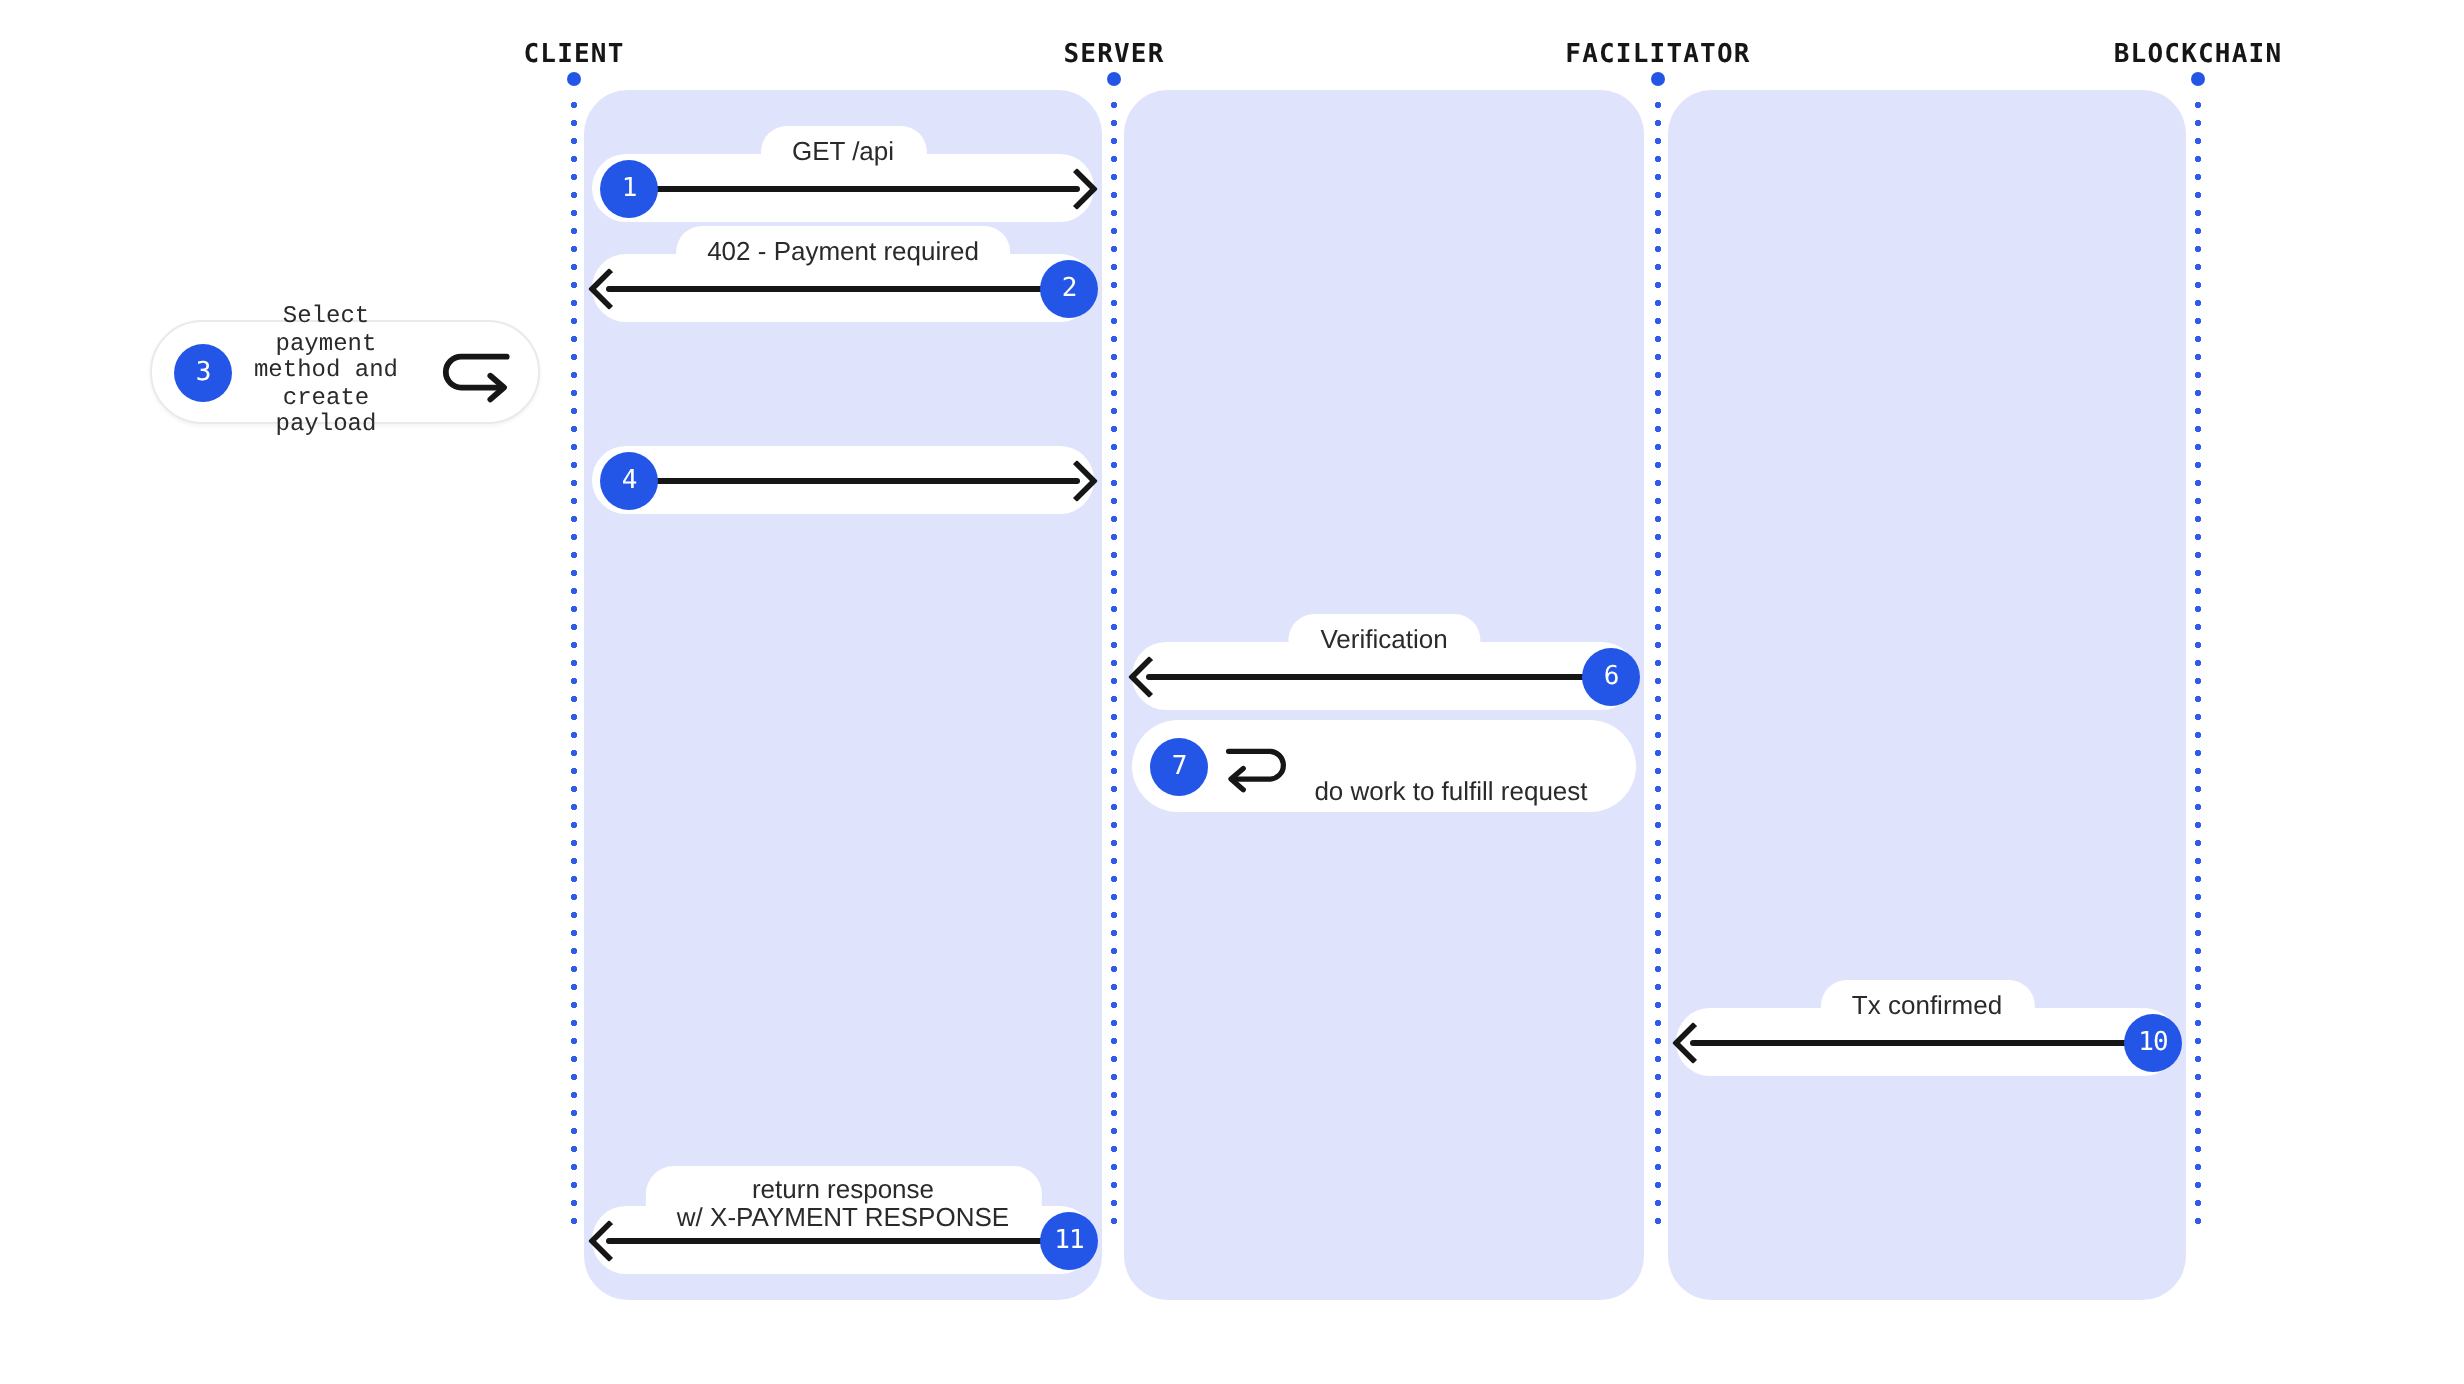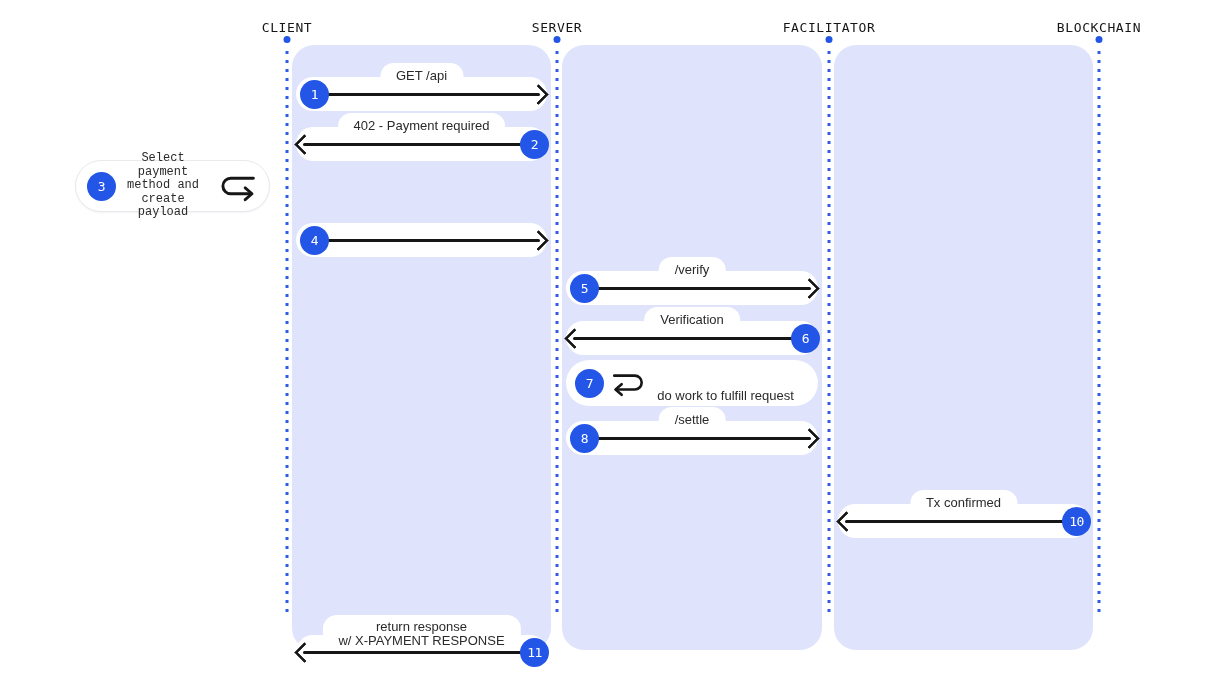--- a/index.html
+++ b/index.html
@@ -9,21 +9,21 @@
     --txt:#2a2a2a;
   }
   html,body{margin:0;padding:0;background:#fff;}
   .stage{
     position:relative;width:1232px;height:692px;background:#fff;overflow:hidden;
     font-family:"Liberation Sans", sans-serif;color:var(--txt);
   }
   
   .actor{
     position:absolute;top:20px;transform:translateX(-50%);
-    font-family:"DejaVu Sans Mono", monospace;font-size:13px;font-weight:400;
+    font-family:"DejaVu Sans Mono", monospace;font-size:13px;font-weight:700;
     letter-spacing:.6px;color:var(--ink);white-space:nowrap;
   }
   .lifedot{
     position:absolute;top:36px;width:7px;height:7px;border-radius:50%;
     background:var(--blue);transform:translateX(-50%);
   }
   .lifeline{
     position:absolute;top:48px;height:566px;width:3px;transform:translateX(-50%);
     background-image:radial-gradient(circle, #2e5ce9 1.45px, rgba(0,0,0,0) 1.6px);
     background-size:3px 9px;background-repeat:repeat-y;background-position:center top;
@@ -138,72 +138,54 @@
     <div class="badge">2</div>
   </div>
 
   <div class="msg right" style="left:296px;top:196px;width:251px">
     <div class="band"></div>
     <div class="shaft"></div>
     <div class="head"></div>
     <div class="badge">4</div>
   </div>
 
-  <div class="msg right" style="left:566px;top:244px;width:252px">
-    <div class="band"></div>
-    <div class="label one">
-        <span>/verify</span>
-      </div>
-    <div class="shaft"></div>
-    <div class="head"></div>
-    <div class="badge">5</div>
-  </div>
 
   <div class="msg left" style="left:566px;top:294px;width:252px">
     <div class="band"></div>
     <div class="label one">
         <span>Verification</span>
       </div>
     <div class="shaft"></div>
     <div class="head"></div>
     <div class="badge">6</div>
   </div>
 
   <div class="selfmsg" style="left:566px;top:360px;width:252px;height:46px">
     <div class="badge">7</div>
     <svg class="loop-icon" width="36" height="28" viewBox="0 0 44 34" fill="none">
       <path d="M4 8 H29 a8.5 8.5 0 0 1 0 17 H8" stroke="#161616" stroke-width="3.2" stroke-linecap="round" stroke-linejoin="round"></path>
       <path d="M13 18.5 L5.5 25 L13 31.5" stroke="#161616" stroke-width="3.2" stroke-linecap="round" stroke-linejoin="round"></path>
     </svg>
     <div class="stext">do work to fulfill request</div>
   </div>
 
-  <div class="msg right" style="left:566px;top:394px;width:252px">
-    <div class="band"></div>
-    <div class="label one">
-        <span>/settle</span>
-      </div>
-    <div class="shaft"></div>
-    <div class="head"></div>
-    <div class="badge">8</div>
-  </div>
 
 
   <div class="msg left" style="left:838px;top:477px;width:251px">
     <div class="band"></div>
     <div class="label one">
         <span>Tx confirmed</span>
       </div>
     <div class="shaft"></div>
     <div class="head"></div>
     <div class="badge">10</div>
   </div>
 
 
-  <div class="msg left" style="left:296px;top:608px;width:251px">
+  <div class="msg left" style="left:296px;top:576px;width:251px">
     <div class="band"></div>
     <div class="label two">
       <span>return response</span>
       <span>w/ X-PAYMENT RESPONSE</span>
     </div>
     <div class="shaft"></div>
     <div class="head"></div>
     <div class="badge">11</div>
   </div>
 

